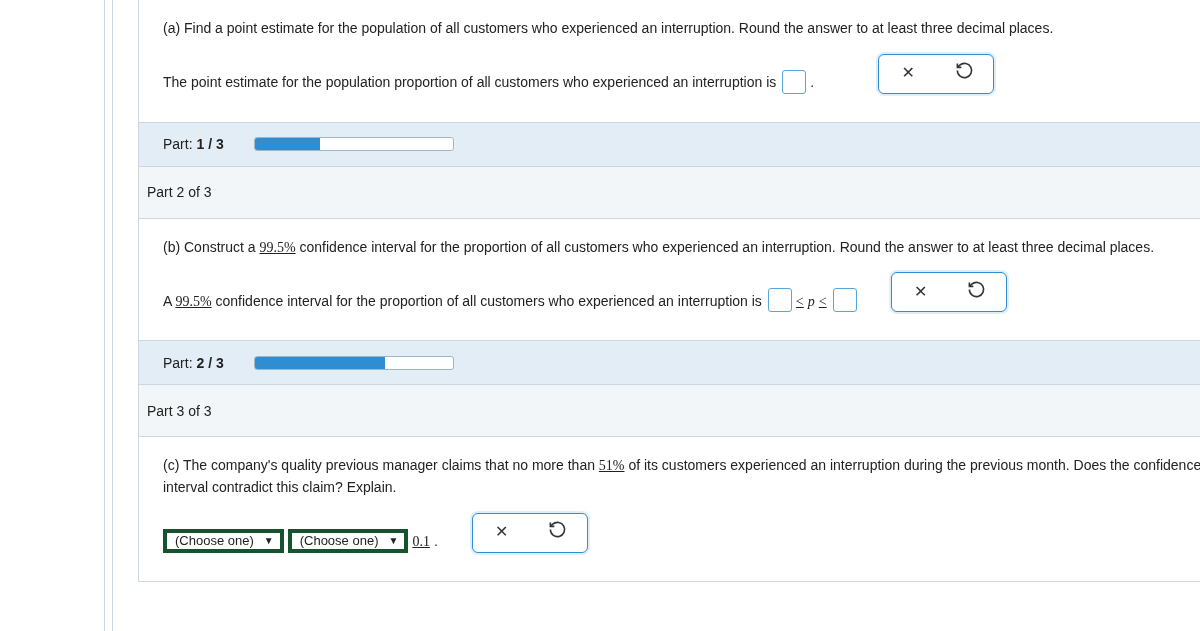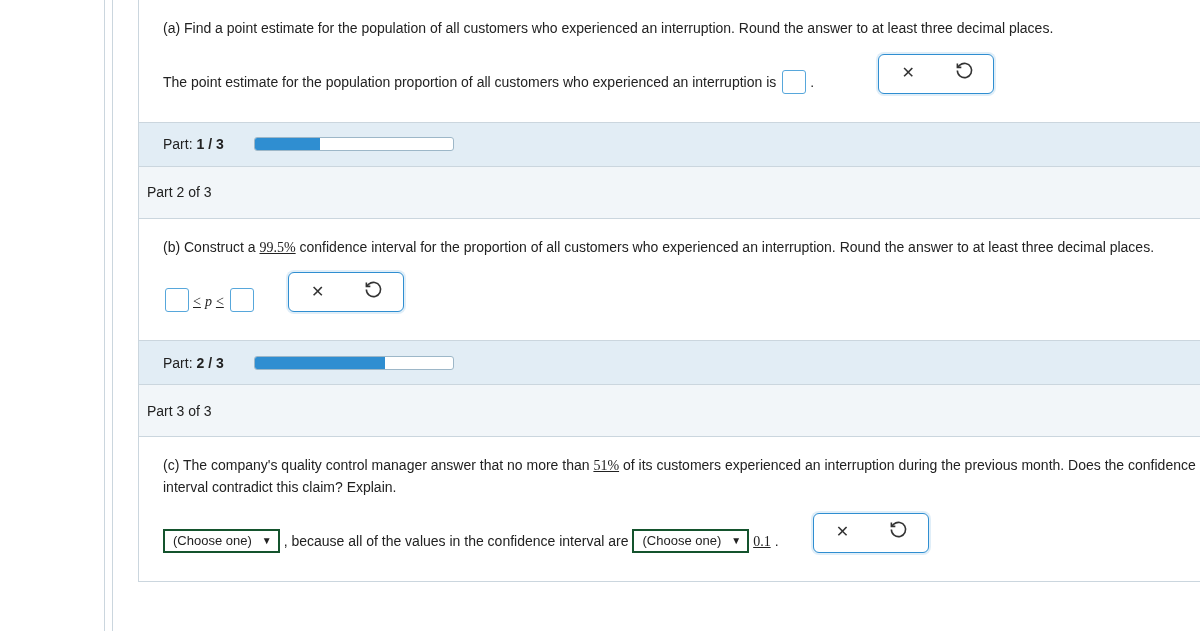--- a/index.html
+++ b/index.html
@@ -121,21 +121,21 @@
     font-size: 16px;
     color: #333;
     font-weight: 400;
   }
   .reset-icon svg { width: 19px; height: 19px; }
   .ital { font-style: italic; font-family: Georgia, 'Times New Roman', serif; }
   .mathnum { font-family: Georgia, 'Times New Roman', serif; text-decoration: underline; }
   .dropdown {
     display: inline-flex;
     align-items: center;
-    border: 2px solid #14532d;
+    border: 4px solid #14532d;
     background: #fff;
     height: 24px;
     padding: 0 6px 0 8px;
     font-size: 13px;
     cursor: pointer;
     vertical-align: middle;
   }
   .dropdown .arrow {
     margin-left: 10px;
     font-size: 10px;
@@ -190,20 +190,23 @@
     <div class="part-header">
       <span>Part 2 of 3</span>
     </div>
 
     <div class="panel">
       <div class="content">
         <div>
           <span>(b) Construct a </span><span class="mathnum">99.5%</span><span> confidence interval for the proportion of all customers who experienced an interruption. Round the answer to at least three decimal places.</span>
         </div>
         <div class="line row-flex">
+          <span>
+            <span>A </span><span class="mathnum">99.5%</span><span> confidence interval for the proportion of all customers who experienced an interruption is</span>
+          </span>
           <span class="input-box"></span>
           <span class="mathnum">&lt;</span>
           <span class="ital">p</span>
           <span class="mathnum">&lt;</span>
           <span class="input-box"></span>
           <span class="toolbar">
             <span class="btn x-icon"></span>
             <span class="btn">
               <span class="reset-icon">
                 <svg viewBox="0 0 24 24" fill="none" stroke="#333" stroke-width="2">
@@ -226,28 +229,27 @@
       </div>
     </div>
 
     <div class="part-header">
       <span>Part 3 of 3</span>
     </div>
 
     <div class="panel">
       <div class="content">
         <div>
-          <span>(c) The company's quality control manager answer that no more than </span><span class="mathnum">51%</span><span> of its customers experienced an interruption during the previous month. Does the confidence interval contradict this claim? Explain.</span>
+          <span>(c) The company's quality previous manager claims that no more than </span><span class="mathnum">51%</span><span> of its customers experienced an interruption during the previous month. Does the confidence interval contradict this claim? Explain.</span>
         </div>
         <div class="line row-flex">
           <span class="dropdown">
             <span>(Choose one)</span>
             <span class="arrow">▼</span>
           </span>
-          <span>, because all of the values in the confidence interval are</span>
           <span class="dropdown">
             <span>(Choose one)</span>
             <span class="arrow">▼</span>
           </span>
           <span class="mathnum">0.1</span>
             <span>.</span>
           <span class="toolbar">
             <span class="btn x-icon"></span>
             <span class="btn">
               <span class="reset-icon">

